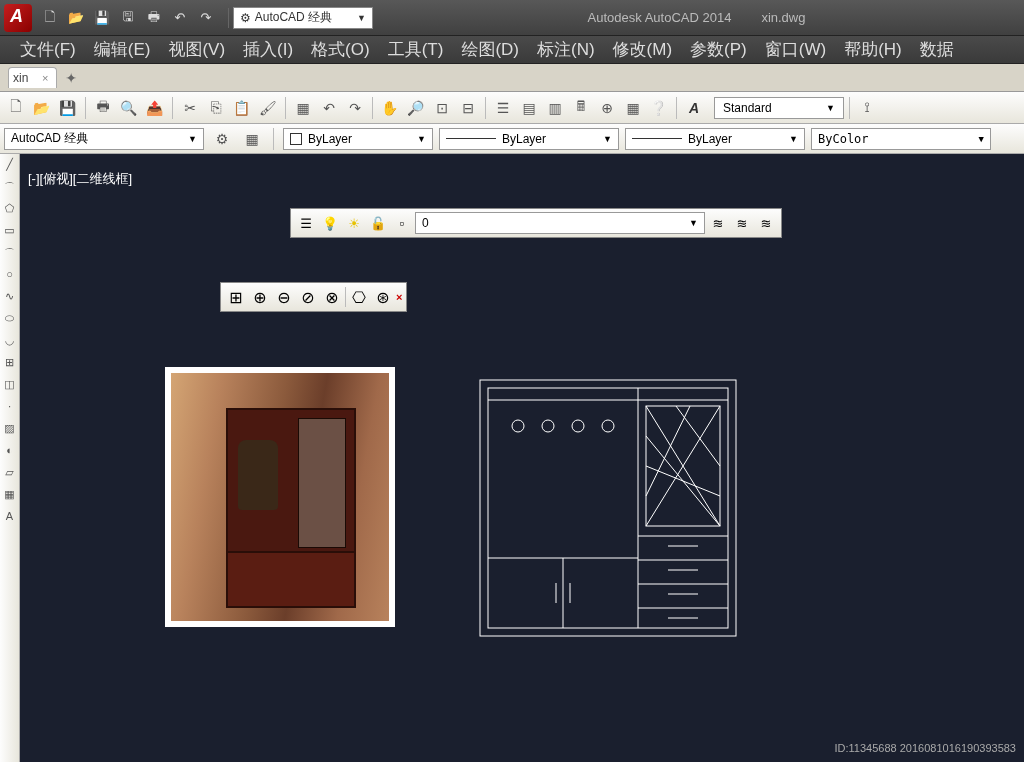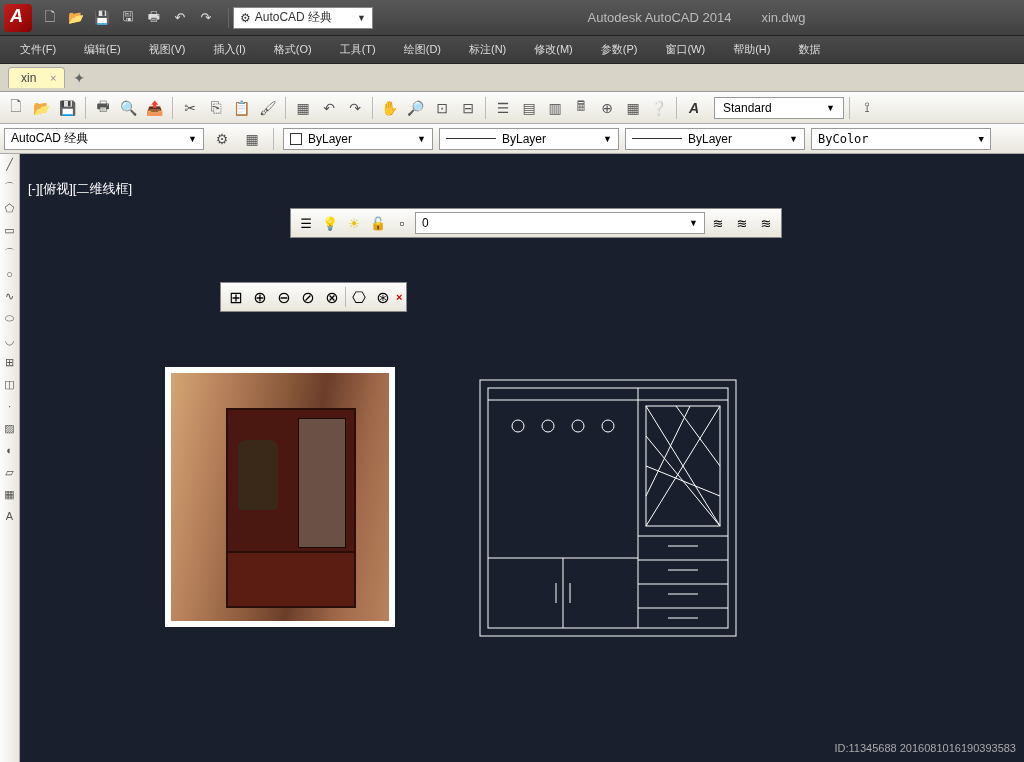--- a/index.html
+++ b/index.html
@@ -9,25 +9,25 @@
 .app-logo { width: 28px; height: 28px; background: linear-gradient(135deg,#c41e1e,#8b0000); border-radius: 4px; margin-right: 6px; position: relative; }
 .app-logo::after { content:"A"; color:#fff; font-weight:bold; position:absolute; left:6px; top:2px; font-size:18px; font-style:italic; }
 .qat-btn { width: 22px; height: 22px; margin: 0 1px; display:inline-flex; align-items:center; justify-content:center; color:#ddd; font-size:13px; }
 .qat-group { display:flex; align-items:center; gap:2px; margin-right:6px; }
 .divider-v { width:1px; height:20px; background:#666; margin:0 4px; }
 .workspace-combo { background:#fff; height:22px; display:flex; align-items:center; padding:0 6px; font-size:12px; color:#333; min-width:140px; border:1px solid #888;}
 .workspace-combo .gear { margin-right:4px; }
 .workspace-combo .arrow { margin-left:auto; font-size:9px; }
 .title-area { flex:1; text-align:center; color:#bbb; font-size:13px; display:flex; justify-content:center; gap:30px; }
 
-.menubar { background: linear-gradient(#4a4a4a,#3a3a3a); height:28px; display:flex; align-items:center; padding:0 20px; gap:28px; color:#ddd; font-size:11px; border-bottom:1px solid #222;}
+.menubar { background: linear-gradient(#4a4a4a,#3a3a3a); height:28px; display:flex; align-items:center; padding:0 20px; gap:18px; color:#ddd; font-size:17px; border-bottom:1px solid #222;}
 .menubar span { cursor:default; }
 
 .tabbar { background:#d8d4c8; height:28px; display:flex; align-items:center; padding:0 8px; border-bottom:1px solid #999;}
-.doc-tab { background:#fef9c3; border:1px solid #aaa; border-bottom:none; border-radius:4px 4px 0 0; padding:3px 28px 3px 12px; font-size:12px; position:relative; color:#444;}
+.doc-tab { background:#ffffff; border:1px solid #aaa; border-bottom:none; border-radius:4px 4px 0 0; padding:3px 28px 3px 4px; font-size:12px; position:relative; color:#444;}
 .doc-tab .x { position:absolute; right:8px; top:4px; font-size:11px; color:#888;}
 .tab-add { margin-left:8px; color:#666; font-size:14px;}
 
 .toolbar1 { background:linear-gradient(#fdfdfd,#e8e6dc); height:32px; display:flex; align-items:center; padding:0 4px; border-bottom:1px solid #aaa; gap:2px;}
 .tb-btn { width:24px; height:24px; display:inline-flex; align-items:center; justify-content:center; font-size:14px; color:#555; border:1px solid transparent;}
 .tb-sep { width:1px; height:22px; background:#bbb; margin:0 3px;}
 .text-style { background:#fff; border:1px solid #999; height:22px; padding:0 8px; font-size:12px; min-width:130px; display:flex; align-items:center; margin-left:6px;}
 .text-style .arrow{margin-left:auto; font-size:9px;}
 
 .toolbar2 { background:linear-gradient(#fdfdfd,#e8e6dc); height:30px; display:flex; align-items:center; padding:0 4px; border-bottom:1px solid #aaa; gap:6px;}
@@ -37,21 +37,21 @@
 .layer-combo{min-width:150px;}
 .lt-combo{min-width:180px;}
 .lw-combo{min-width:180px;}
 .bc-combo{min-width:180px; font-family:monospace;text-align:center;}
 .line-sample{display:inline-block; width:50px; border-top:1px solid #333; margin-right:6px;}
 
 .workarea { position:absolute; top:154px; left:0; right:0; bottom:0; background:#1a1f2e; }
 .left-tb { position:absolute; left:0; top:0; width:20px; bottom:0; background:linear-gradient(90deg,#fdfdfd,#e8e6dc); border-right:1px solid #aaa; display:flex; flex-direction:column; align-items:center; padding-top:4px; gap:6px;}
 .left-tb div{ width:16px; height:16px; font-size:11px; color:#555; text-align:center;}
 
-.viewport-label { position:absolute; left:28px; top:26px; color:#fff; font-size:13px;}
+.viewport-label { position:absolute; left:28px; top:16px; color:#fff; font-size:13px;}
 
 .float-layer { position:absolute; left:290px; top:54px; background:linear-gradient(#fdfdfd,#e8e6dc); border:1px solid #888; padding:3px 4px; display:flex; align-items:center; gap:2px;}
 .float-layer .combo{min-width:290px;}
 .small-btn{width:22px;height:22px;display:inline-flex;align-items:center;justify-content:center;font-size:13px;}
 
 .float-visual { position:absolute; left:220px; top:128px; background:linear-gradient(#fdfdfd,#e8e6dc); border:1px solid #888; padding:3px 4px; display:flex; align-items:center; gap:2px;}
 .float-visual .small-btn{font-size:16px;}
 .close-x{color:#c00;font-weight:bold;font-size:11px;}
 
 .photo-box { position:absolute; left:165px; top:213px; width:230px; height:260px; background:#fff; border:6px solid #fff;}

